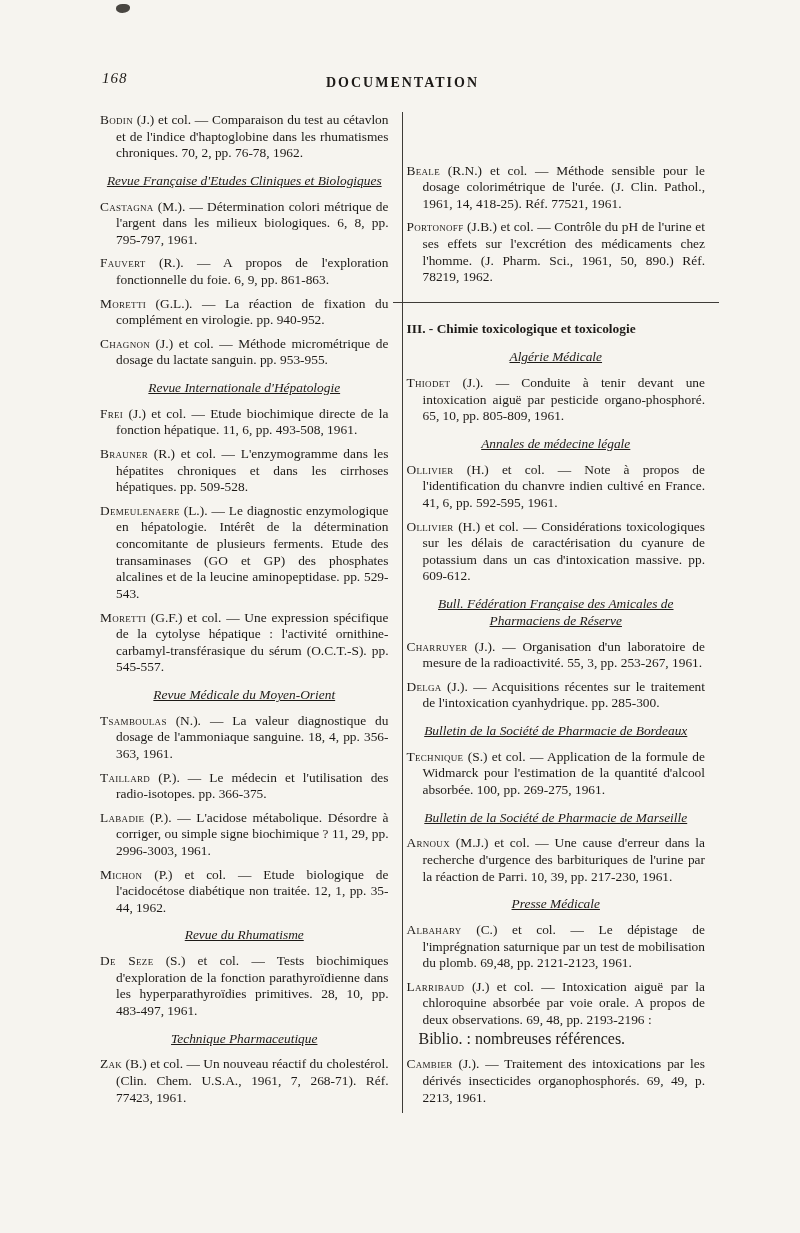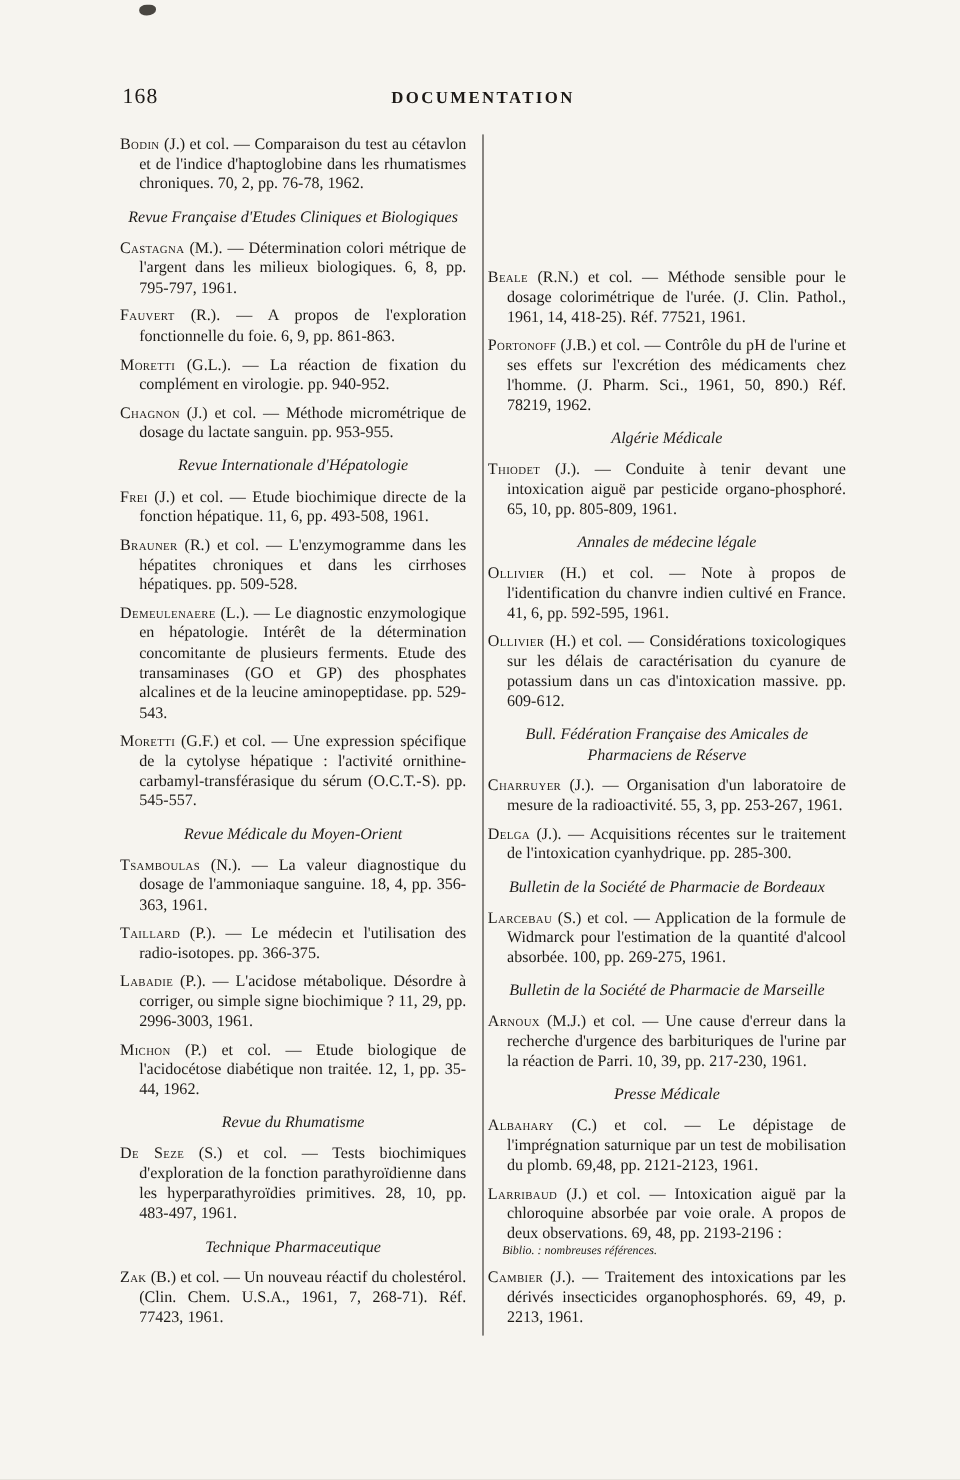--- a/index.html
+++ b/index.html
@@ -14,44 +14,44 @@
     color:#1d1a17;
     overflow:hidden;
   }
   .scan-speck{
     position:absolute; left:116px; top:4px; width:14px; height:9px;
     background:#2a2722; border-radius:50% 40% 60% 50%; opacity:.85;
   }
   .header{ position:relative; height:30px; margin-bottom:12px; }
   .page-number{
     position:absolute; left:2px; top:0;
-    font-size:18px; letter-spacing:1px;
+    font-size:15px; letter-spacing:1px;font-style:italic;
   }
   .doc-title{
     text-align:center; font-weight:bold;
     font-size:14px; letter-spacing:2px; padding-top:5px;
   }
   .columns{ display:flex; align-items:flex-end; }
   .col{
     width:50%; box-sizing:border-box;
     font-size:13.4px; line-height:1.24; text-align:justify;
   }
   .col-left{ padding-right:13px; border-right:1.5px solid #3e3b37; }
   .col-right{ padding-left:4px; }
   .entry{
     margin:0 0 7px 0;
     padding-left:16px; text-indent:-16px;
   }
   .entry .author{ font-variant:small-caps; letter-spacing:.3px; }
   .entry .note{
-    font-size:10px; text-indent:0; margin-left:-4px; line-height:1.3;font-style:italic;
+    font-size:16px; text-indent:0; margin-left:-4px; line-height:1.3;
   }
   .journal{
     font-style:italic; text-align:center;
-    margin:11px 6px 9px 6px; line-height:1.25;
+    margin:11px 6px 9px 6px; line-height:1.25;text-decoration:underline;
   }
   .section{
     font-weight:bold; text-align:left;
     border-top:1.5px solid #3e3b37;
     margin:16px -14px 12px -14px;
     padding:18px 0 0 14px;
   }
 </style>
 </head>
 <body>
@@ -83,30 +83,31 @@
         <div class="entry"><span class="author">Labadie</span> (P.). — L'acidose métabolique. Désordre à corriger, ou simple signe biochimique ? 11, 29, pp. 2996-3003, 1961.</div>
         <div class="entry"><span class="author">Michon</span> (P.) et col. — Etude biologique de l'acidocétose diabétique non traitée. 12, 1, pp. 35-44, 1962.</div>
         <div class="journal">Revue du Rhumatisme</div>
         <div class="entry"><span class="author">De Seze</span> (S.) et col. — Tests biochimiques d'exploration de la fonction parathyroïdienne dans les hyperparathyroïdies primitives. 28, 10, pp. 483-497, 1961.</div>
         <div class="journal">Technique Pharmaceutique</div>
         <div class="entry"><span class="author">Zak</span> (B.) et col. — Un nouveau réactif du cholestérol. (Clin. Chem. U.S.A., 1961, 7, 268-71). Réf. 77423, 1961.</div>
       </div>
     <div class="col col-right" id="col-right">
         <div class="entry"><span class="author">Beale</span> (R.N.) et col. — Méthode sensible pour le dosage colorimétrique de l'urée. (J. Clin. Pathol., 1961, 14, 418-25). Réf. 77521, 1961.</div>
         <div class="entry"><span class="author">Portonoff</span> (J.B.) et col. — Contrôle du pH de l'urine et ses effets sur l'excrétion des médicaments chez l'homme. (J. Pharm. Sci., 1961, 50, 890.) Réf. 78219, 1962.</div>
+        <div class="section">III. - Chimie toxicologique et toxicologie</div>
         <div class="journal">Algérie Médicale</div>
         <div class="entry"><span class="author">Thiodet</span> (J.). — Conduite à tenir devant une intoxication aiguë par pesticide organo-phosphoré. 65, 10, pp. 805-809, 1961.</div>
         <div class="journal">Annales de médecine légale</div>
         <div class="entry"><span class="author">Ollivier</span> (H.) et col. — Note à propos de l'identification du chanvre indien cultivé en France. 41, 6, pp. 592-595, 1961.</div>
         <div class="entry"><span class="author">Ollivier</span> (H.) et col. — Considérations toxicologiques sur les délais de caractérisation du cyanure de potassium dans un cas d'intoxication massive. pp. 609-612.</div>
         <div class="journal">Bull. Fédération Française des Amicales de Pharmaciens de Réserve</div>
         <div class="entry"><span class="author">Charruyer</span> (J.). — Organisation d'un laboratoire de mesure de la radioactivité. 55, 3, pp. 253-267, 1961.</div>
         <div class="entry"><span class="author">Delga</span> (J.). — Acquisitions récentes sur le traitement de l'intoxication cyanhydrique. pp. 285-300.</div>
         <div class="journal">Bulletin de la Société de Pharmacie de Bordeaux</div>
-        <div class="entry"><span class="author">Larcebau</span> (S.) et col. — Application de la formule de Widmarck pour l'estimation de la quantité d'alcool absorbée. 100, pp. 269-275, 1961.</div>
+        <div class="entry"><span class="author">Technique</span> (S.) et col. — Application de la formule de Widmarck pour l'estimation de la quantité d'alcool absorbée. 100, pp. 269-275, 1961.</div>
         <div class="journal">Bulletin de la Société de Pharmacie de Marseille</div>
         <div class="entry"><span class="author">Arnoux</span> (M.J.) et col. — Une cause d'erreur dans la recherche d'urgence des barbituriques de l'urine par la réaction de Parri. 10, 39, pp. 217-230, 1961.</div>
         <div class="journal">Presse Médicale</div>
         <div class="entry"><span class="author">Albahary</span> (C.) et col. — Le dépistage de l'imprégnation saturnique par un test de mobilisation du plomb. 69,48, pp. 2121-2123, 1961.</div>
         <div class="entry"><span class="author">Larribaud</span> (J.) et col. — Intoxication aiguë par la chloroquine absorbée par voie orale. A propos de deux observations. 69, 48, pp. 2193-2196 :<div class="note">Biblio. : nombreuses références.</div></div>
         <div class="entry"><span class="author">Cambier</span> (J.). — Traitement des intoxications par les dérivés insecticides organophosphorés. 69, 49, p. 2213, 1961.</div>
       </div>
   </div>
 </div>
 

